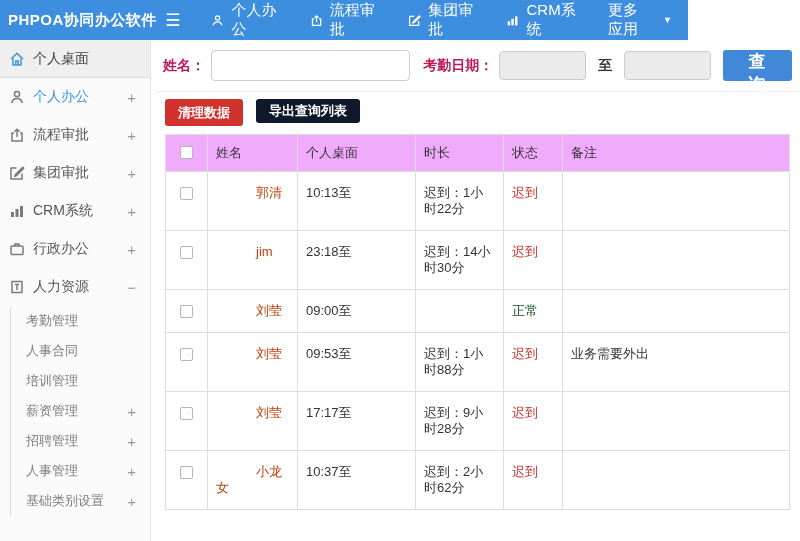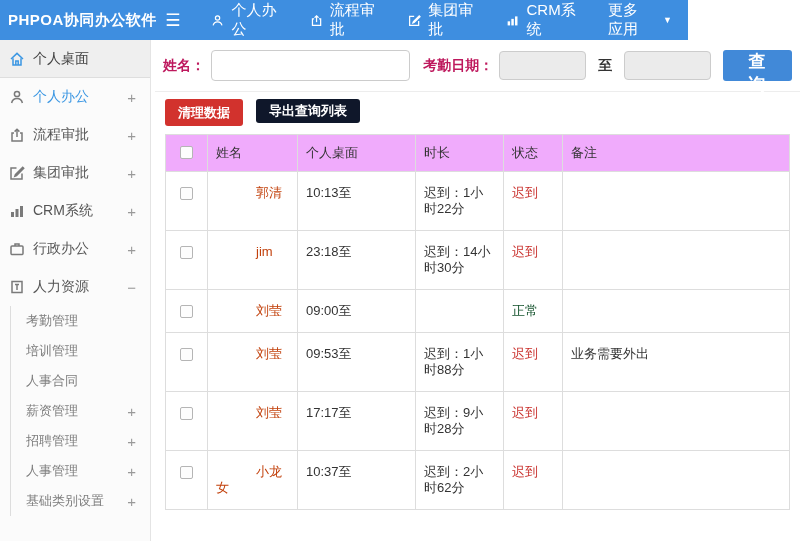--- a/index.html
+++ b/index.html
@@ -199,25 +199,25 @@
     <span>人力资源</span>
     <span class="expand">−</span>
   </div>
 
   <div class="submenu">
     <div class="sub-item">
       <span>考勤管理</span>
       <span class="expand"></span>
     </div>
     <div class="sub-item">
+      <span>人事合同</span>
+      <span class="expand"></span>
+    </div>
+    <div class="sub-item">
       <span>培训管理</span>
-      <span class="expand"></span>
-    </div>
-    <div class="sub-item">
-      <span>人事合同</span>
       <span class="expand"></span>
     </div>
     <div class="sub-item">
       <span>薪资管理</span>
       <span class="expand">+</span>
     </div>
     <div class="sub-item">
       <span>招聘管理</span>
       <span class="expand">+</span>
     </div>

